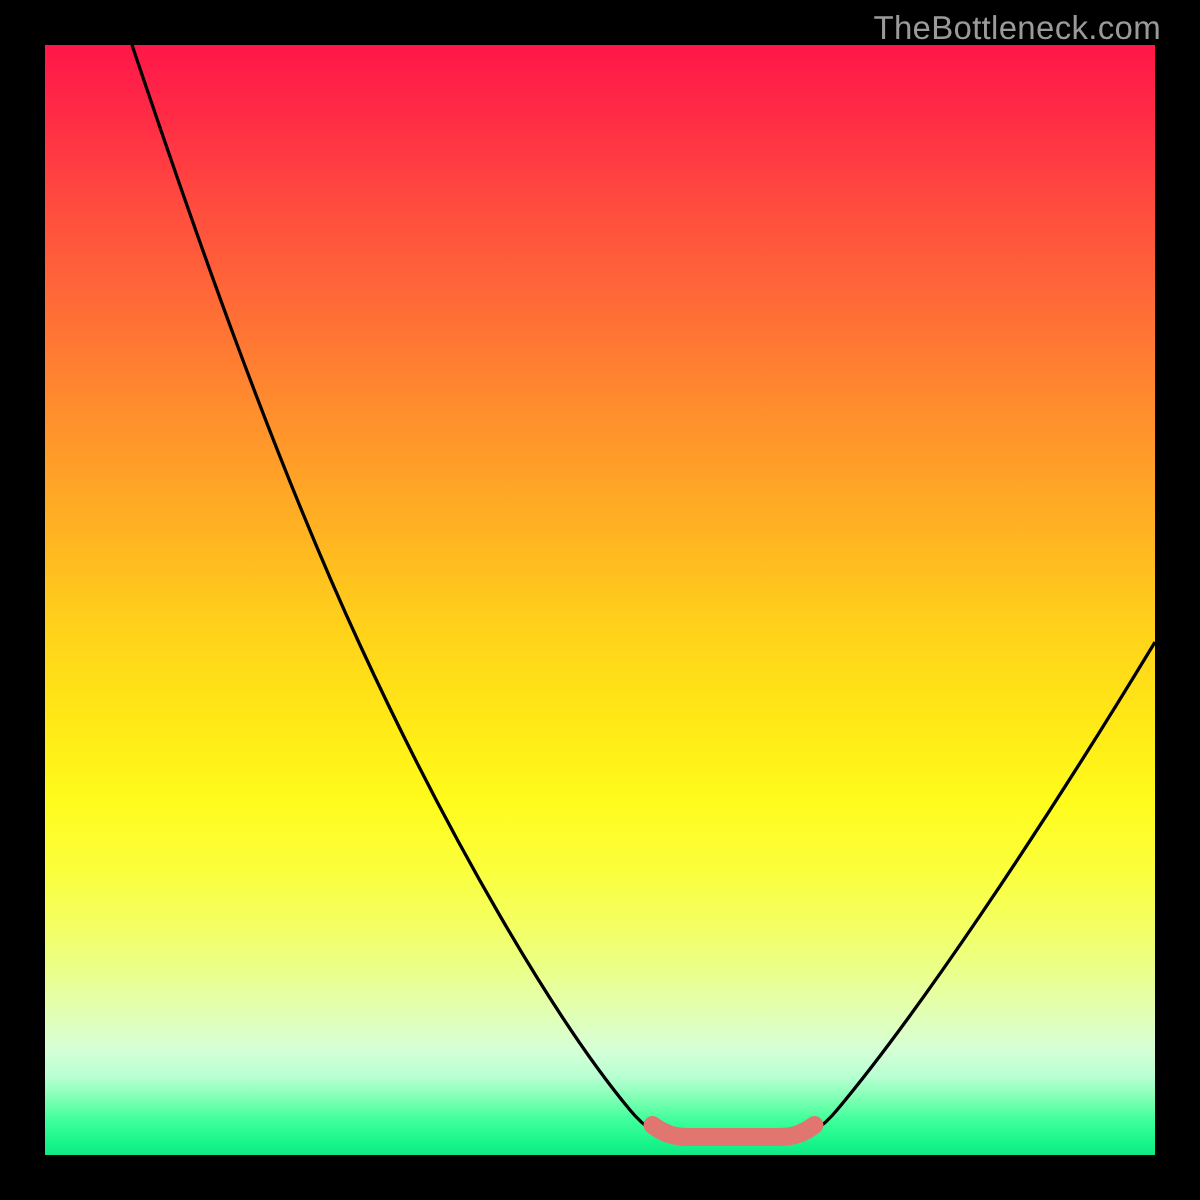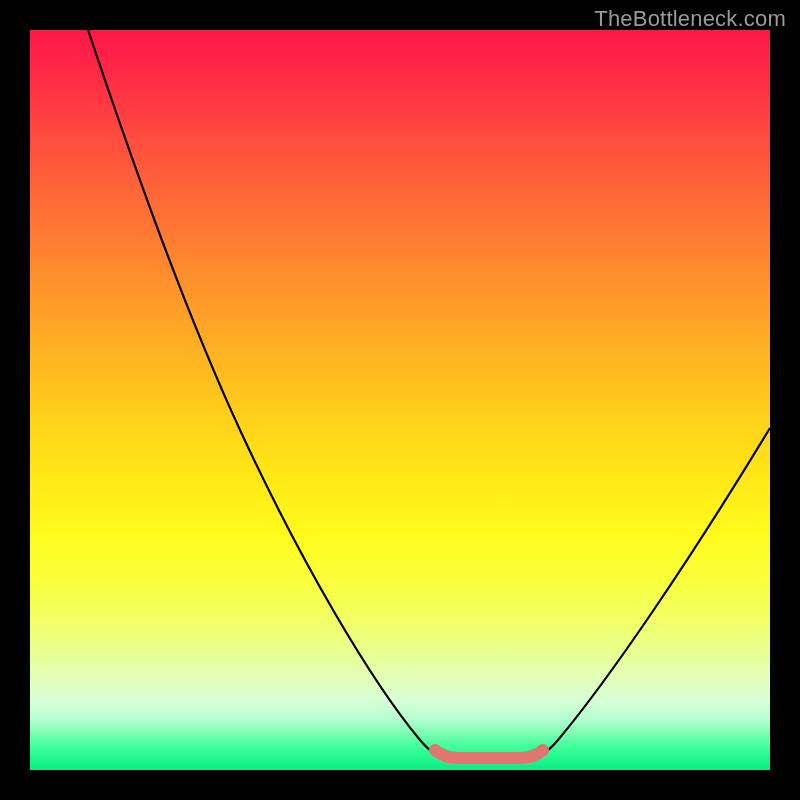--- a/index.html
+++ b/index.html
@@ -52,21 +52,21 @@
   }
   .curve-svg {
     position: absolute;
     inset: 0;
     width: 100%;
     height: 100%;
   }
   .watermark {
     position: absolute;
     top: 6px;
-    right: 14px;
+    right: 26px;
     color: #9a9a9a;
     font-size: 22px;
     letter-spacing: 0.2px;
     user-select: none;
   }
 </style>
 </head>
 <body>
 
 <div class="chart-wrap">

